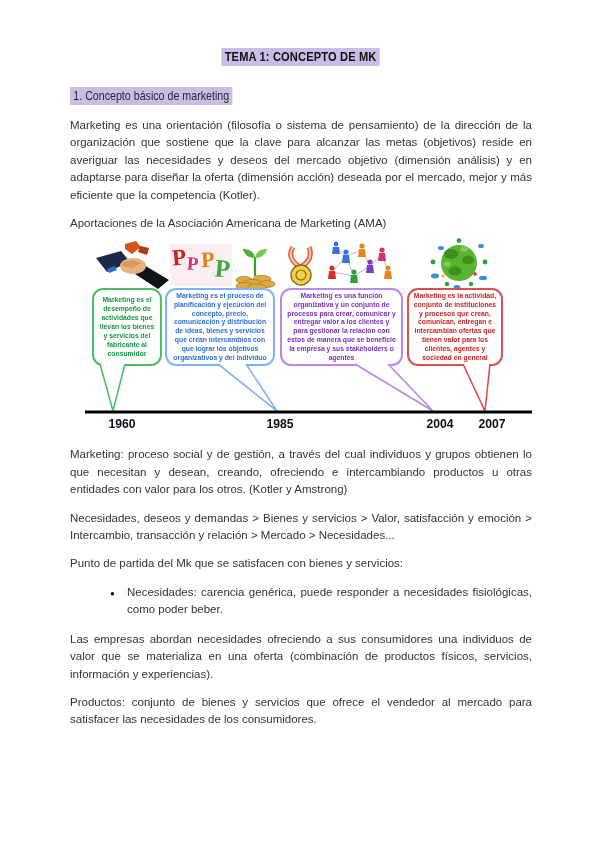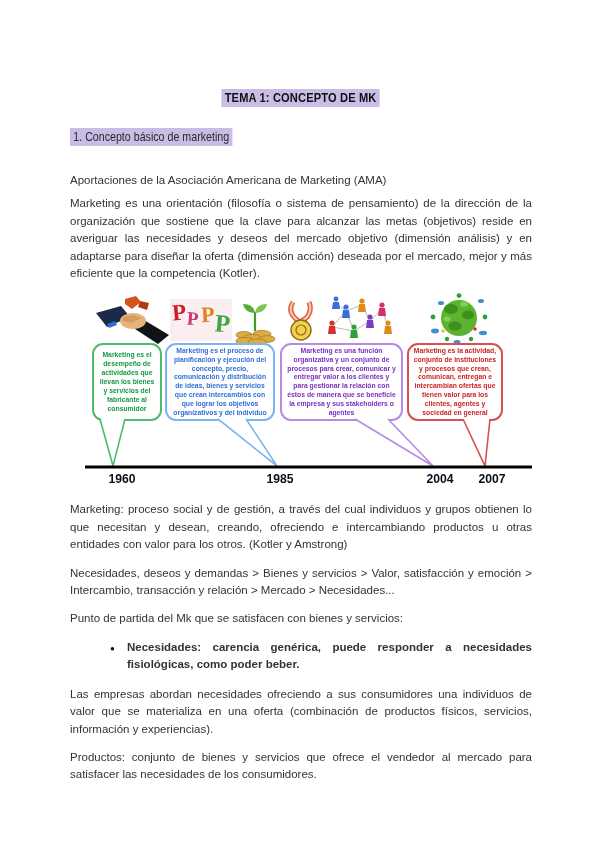--- a/index.html
+++ b/index.html
@@ -3,30 +3,30 @@
 <meta charset="utf-8">
 <style>
   * { margin:0; padding:0; box-sizing:border-box; }
   html,body { background:#ffffff; }
   .page {
     position:relative;
     width:600px; height:848px;
     background:#ffffff;
     font-family:"Liberation Sans", sans-serif;
     color:#333;
-    padding:88px 68px 0 70px;
+    padding:47px 68px 0 70px;
     overflow:hidden;
   }
   p { font-size:11.5px; line-height:17.4px; text-align:justify; color:#333; margin:0 0 11px 0; }
   .title-row { text-align:center; margin-bottom:20px; }
   .hl { background:#c9bce5; padding:1px 4px 2px 4px; }
   .cond { display:inline-block; transform:scaleX(0.82); transform-origin:center center; }
   .cond-left { display:inline-block; transform:scaleX(0.82); transform-origin:left center; }
   .doc-title { font-weight:bold; font-size:13.5px; color:#101010; letter-spacing:.2px; white-space:nowrap; }
-  .section-row { margin-bottom:26px; }
+  .section-row { margin-bottom:12px; }
   .section-heading { font-weight:normal; font-size:13px; color:#2a2a2a; white-space:nowrap; }
 
   
   .diagram { position:relative; height:198px; margin:2px 0 10px 0; }
   .img-abs { position:absolute; }
   .bubble {
     position:absolute; top:50px; height:78px;
     background:#fff; border-radius:11px; border:2px solid;
     display:flex; align-items:center; justify-content:center;
     text-align:center; font-weight:bold; font-size:6.8px; line-height:1.32;
@@ -45,21 +45,21 @@
 
   
   .fourps { background:#faeef0; display:flex; align-items:flex-start; padding:1px 2px; }
   .fourps span { font-weight:800; font-family:"Liberation Serif", serif; }
   .p1 { color:#cc2027; font-size:23px; transform:rotate(-5deg); }
   .p2 { color:#d2326e; font-size:19px; margin:8px 0 0 1px; transform:rotate(4deg); }
   .p3 { color:#e2801c; font-size:22px; margin:2px 0 0 2px; transform:rotate(-3deg); }
   .p4 { color:#3fa73f; font-size:25px; margin:10px 0 0 1px; transform:rotate(5deg); }
 
   
-  ul.bullets { list-style:none; margin:0 0 12px 0;font-weight:bold; }
+  ul.bullets { list-style:none; margin:0 0 12px 0; }
   ul.bullets li {
     position:relative; padding-left:57px; margin-bottom:10px;
     font-size:11.5px; line-height:17.4px; text-align:justify; color:#333;
   }
   ul.bullets li::before {
     content:"●"; position:absolute; left:40px; top:1px; font-size:8px; color:#111;
   }
 </style>
 </head>
 <body>
@@ -67,23 +67,23 @@
 <div class="page">
 
   <div class="title-row">
     <span class="hl cond doc-title">TEMA 1: CONCEPTO DE MK</span>
   </div>
 
   <div class="section-row">
     <span class="hl cond-left section-heading">1. Concepto básico de marketing</span>
   </div>
 
+  <p>Marketing es una orientación (filosofía o sistema de pensamiento) de la dirección de la organización que sostiene que la clave para alcanzar las metas (objetivos) reside en averiguar las necesidades y deseos del mercado objetivo (dimensión análisis) y en adaptarse para diseñar la oferta (dimensión acción) deseada por el mercado, mejor y más eficiente que la competencia (Kotler).</p>
+
   <p style="margin-bottom:6px;">Aportaciones de la Asociación Americana de Marketing (AMA)</p>
-
-  <p>Marketing es una orientación (filosofía o sistema de pensamiento) de la dirección de la organización que sostiene que la clave para alcanzar las metas (objetivos) reside en averiguar las necesidades y deseos del mercado objetivo (dimensión análisis) y en adaptarse para diseñar la oferta (dimensión acción) deseada por el mercado, mejor y más eficiente que la competencia (Kotler).</p>
 
   <div class="diagram">
 
     <div class="img-abs" style="left:25px; top:3px;">
       <svg width="75" height="50" viewBox="0 0 75 50">
         <path fill="#d3541e" d="M30,3 l11,-3 5,6 -9,7 -7,-5 z"></path>
         <path fill="#b23a10" d="M45,5 l9,2 -2,7 -9,-3 z"></path>
         <path fill="#1b2a4a" d="M1,17 L26,10 L35,21 L12,31 Z"></path>
         <path fill="#101418" d="M74,39 L49,24 L40,33 L63,48 Z"></path>
         <ellipse cx="38" cy="25" rx="13" ry="8" fill="#e8b27d"></ellipse>

